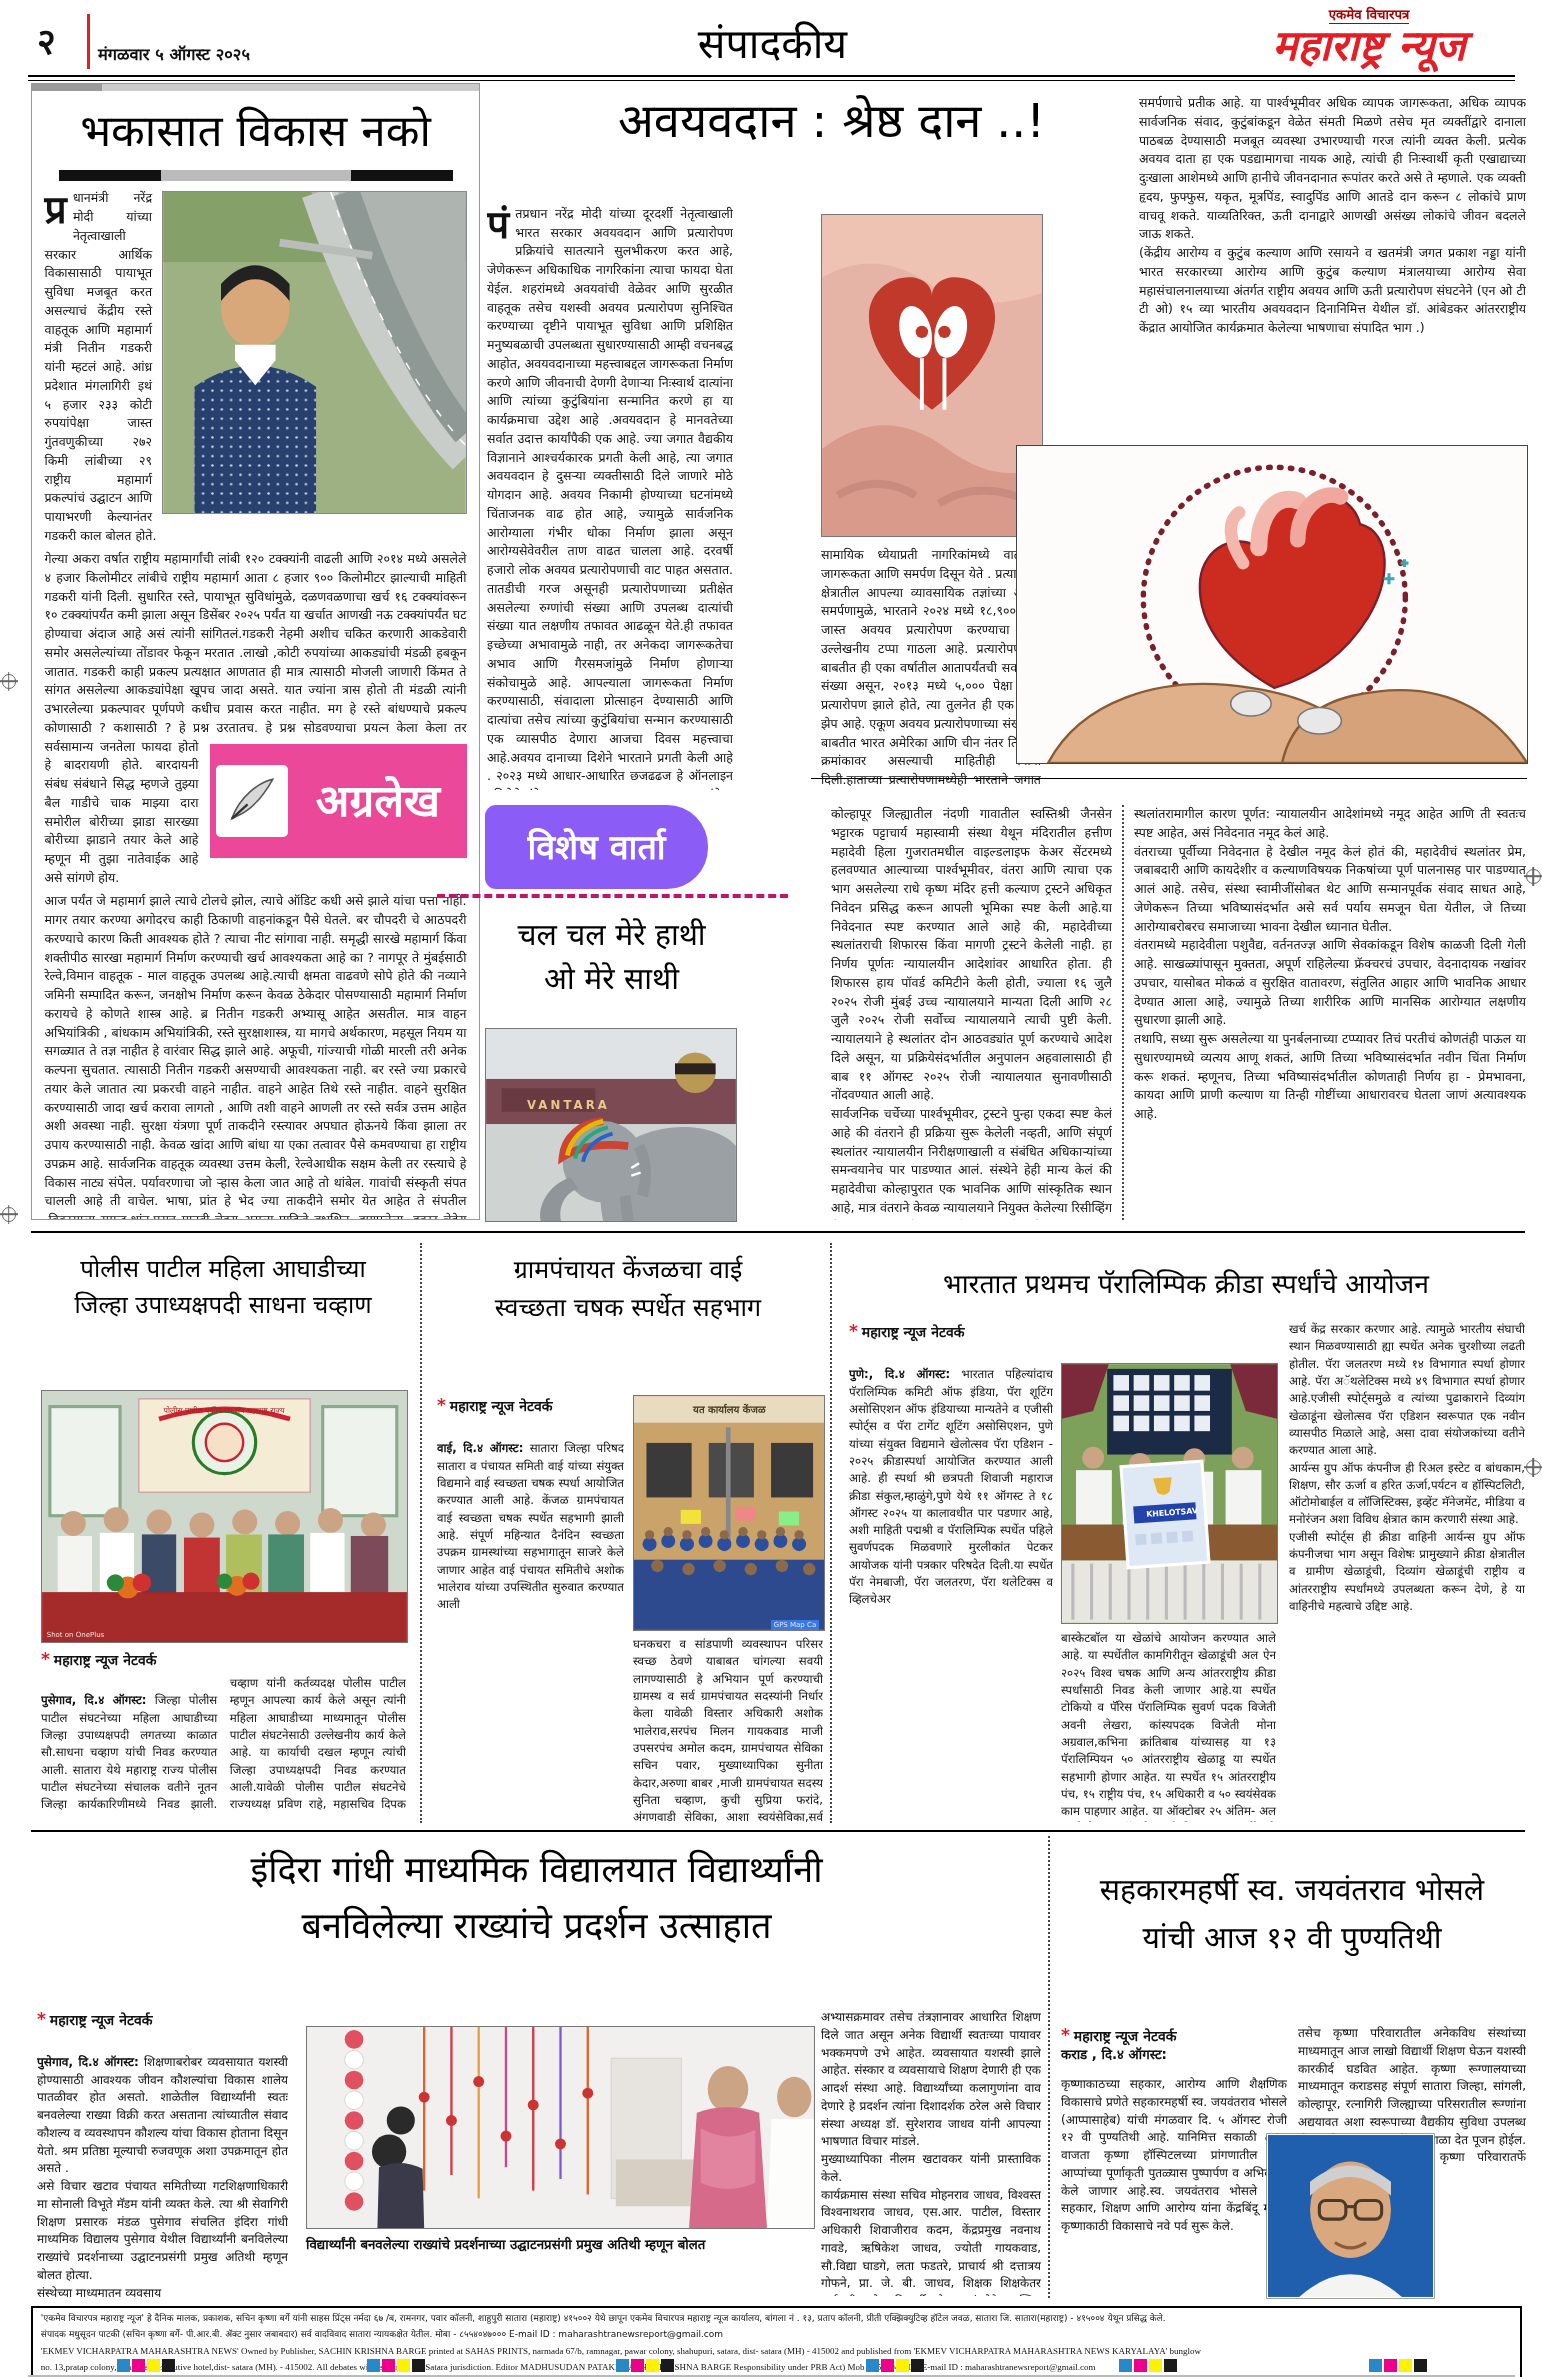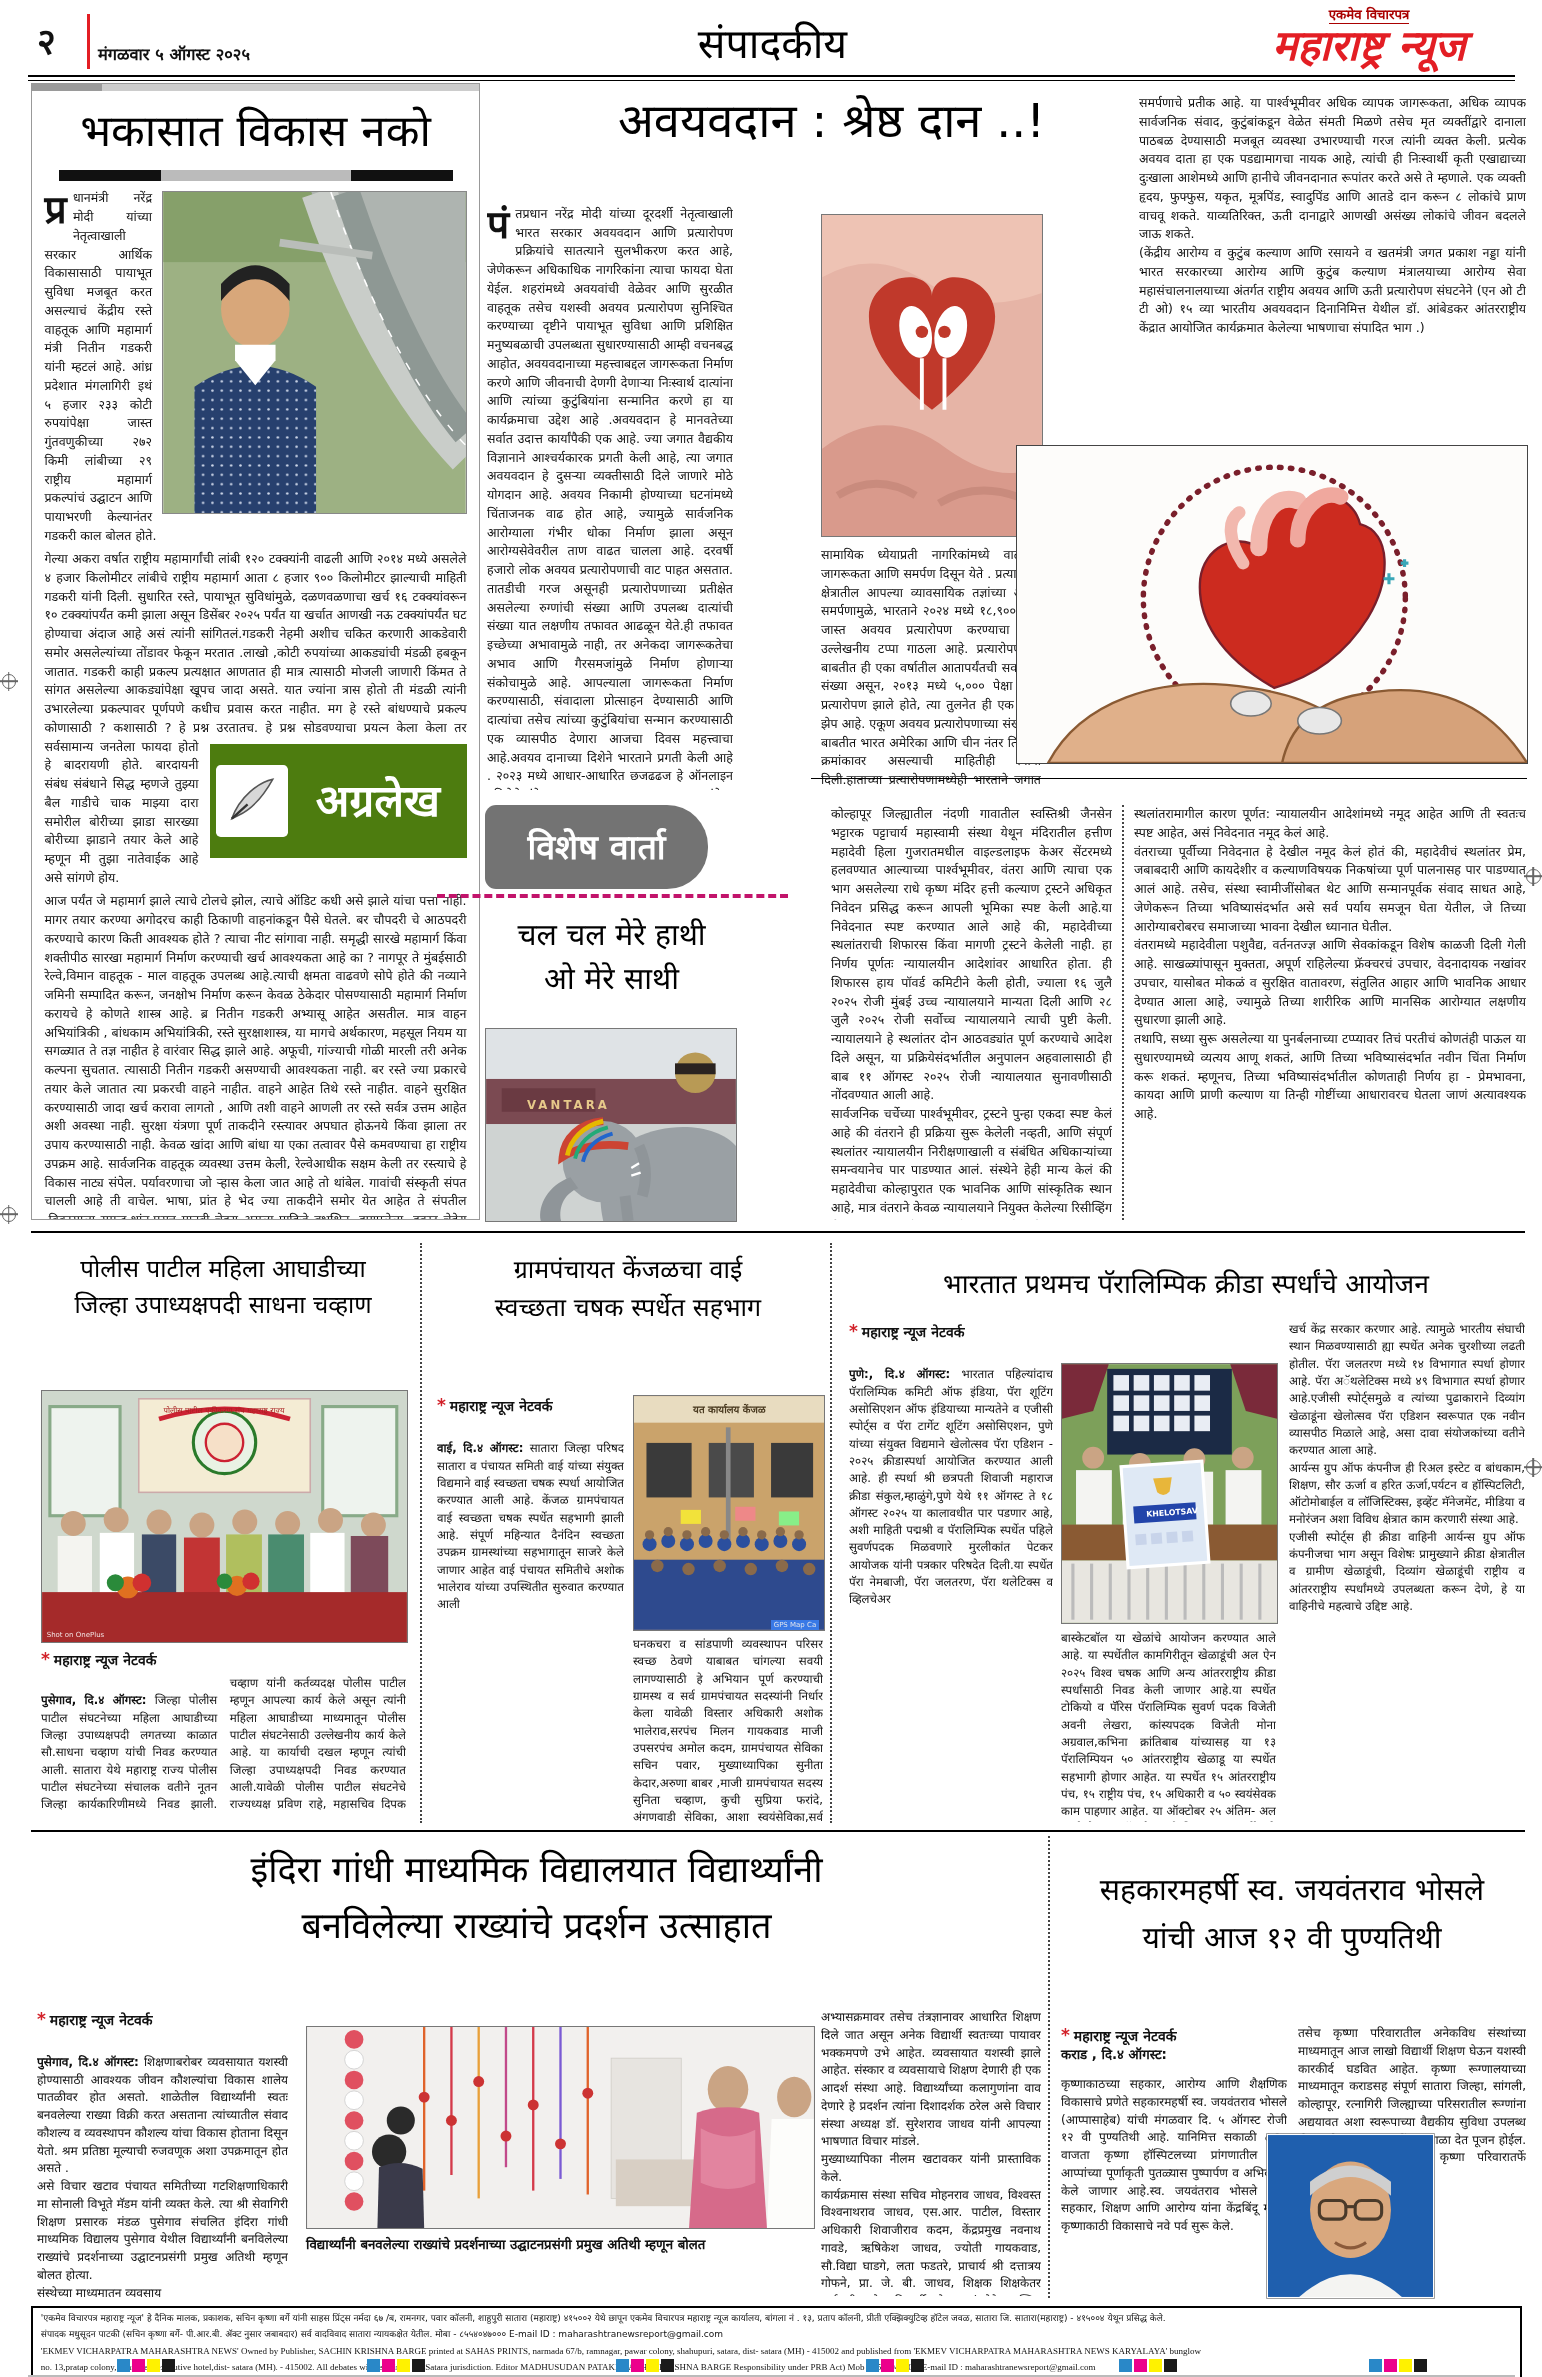--- a/index.html
+++ b/index.html
@@ -15,26 +15,26 @@
   .dl{font-weight:bold;}
   .byline{font-size:14px;font-weight:bold;}
   .star{color:#d2222a;font-weight:bold;font-size:17px;margin-right:3.9px;}
   .photo{position:absolute;border:0.8px solid #777;overflow:hidden;background:#ddd;}
   .cap{font-weight:bold;font-size:13.3px;line-height:1.4;text-align:justify;}
   .regmark{position:absolute;width:12.5px;height:12.5px;border:1.6px solid #666;border-radius:50%;}
   .regmark:before{content:"";position:absolute;left:50%;top:-3.1px;bottom:-3.1px;width:1.6px;background:#666;transform:translateX(-50%);}
   .regmark:after{content:"";position:absolute;top:50%;left:-3.1px;right:-3.1px;height:1.6px;background:#666;transform:translateY(-50%);}
   .masthead-title{font-size:42px;font-weight:bold;font-style:italic;color:#e31e24;line-height:1.05;transform:skewX(-4deg);}
   .masthead-tag{font-size:13.3px;font-weight:bold;color:#a00;border-bottom:1.6px solid #a00;display:inline-block;}
-  .agralekh{float:right;width:257px;height:114px;margin:6.2px 0 6.2px 11px;background:#4d7c0f;
+  .agralekh{float:right;width:257px;height:114px;margin:6.2px 0 6.2px 11px;background:#ec4899;
             display:flex;align-items:center;gap:7.8px;padding:0 6.2px;box-sizing:border-box;}
   .agralekh .iconbox{width:72px;height:72px;background:#fff;border-radius:4.7px;flex:0 0 auto;
             display:flex;align-items:center;justify-content:center;}
   .agralekh .lbl{color:#fff;font-size:44px;font-weight:bold;flex:1;text-align:center;}
-  .tagbox{background:#737373;color:#fff;font-weight:bold;font-size:34px;text-align:center;
+  .tagbox{background:#8b5cf6;color:#fff;font-weight:bold;font-size:34px;text-align:center;
           border-radius:11px 41px 41px 11px;line-height:84px;}
   .cmyk span{display:inline-block;width:13.3px;height:13.3px;margin-right:1.6px;}
   .wm{position:absolute;color:#fff;font-size:7px;opacity:.85;}
 </style>
 </head>
 <body>
 
 <div class="page">
 
   <div class="abs" style="left:37px;top:15.6px;font-size:36px;font-weight:bold;">२</div>

